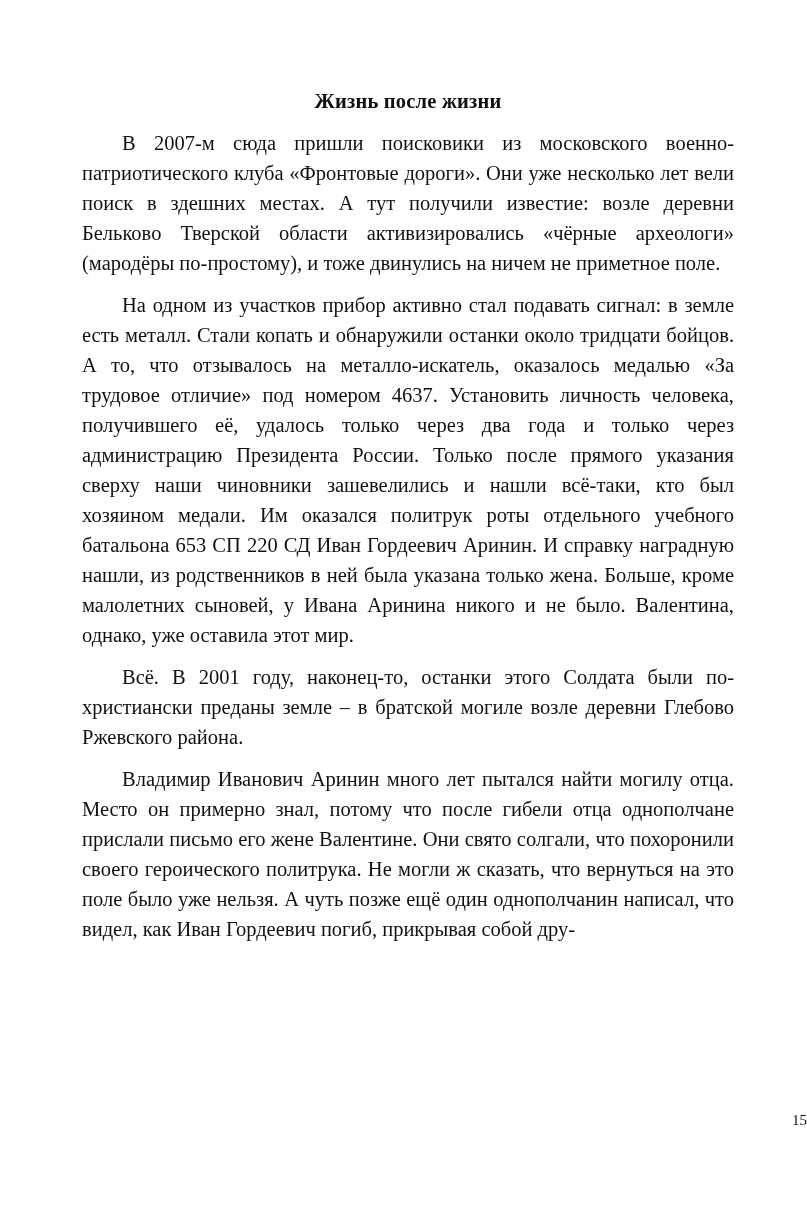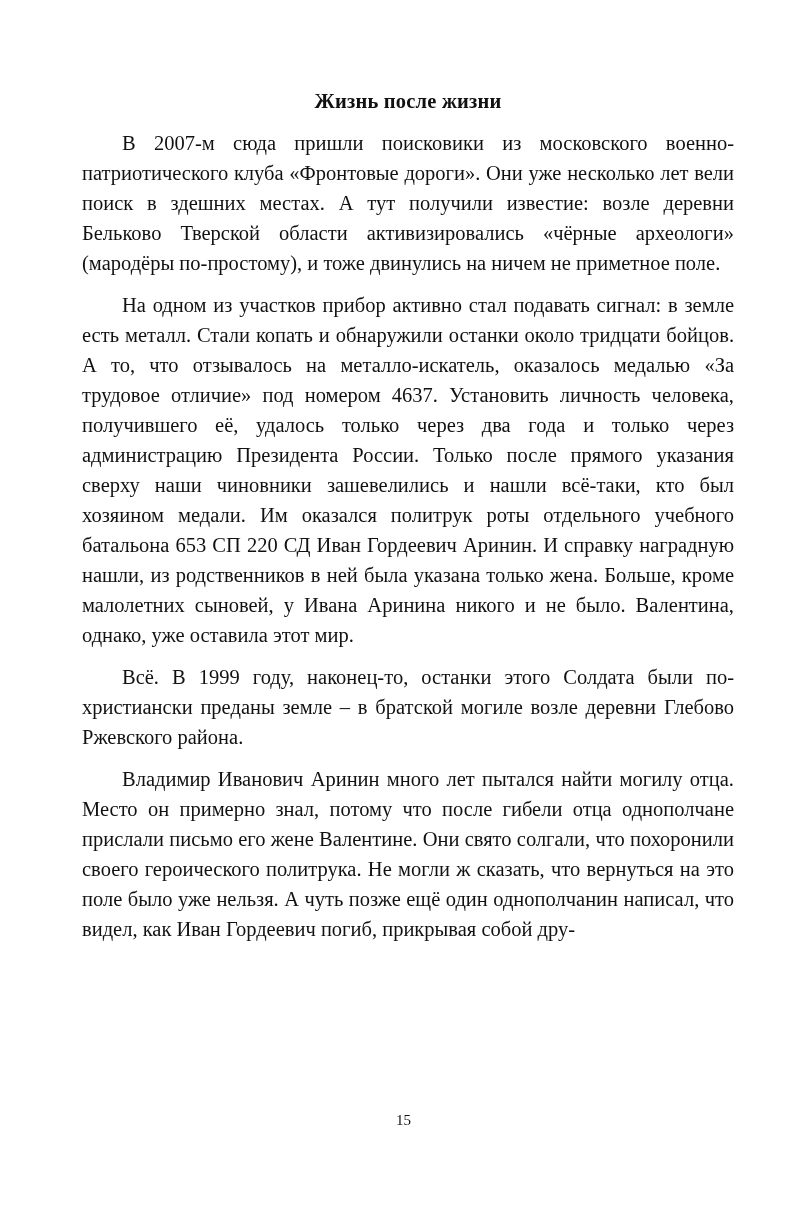--- a/index.html
+++ b/index.html
@@ -40,34 +40,34 @@
   }
   .body-text p {
     margin: 12px;
     text-indent: 40px;
   }
   .page-number {
     position: absolute;
     left: 0;
     right: 0;
     top: 1112px;
-    text-align: center;
+    text-align: right;
     font-size: 15px;
     font-family: "Liberation Serif", serif;
     color: #111111;
   }
 </style>
 </head>
 <body>
 
 <div class="page">
 
   <h1 class="page-heading">Жизнь после жизни</h1>
 
   <div class="body-text">
     <p>В 2007-м сюда пришли поисковики из московского военно-патриотического клуба «Фронтовые дороги». Они уже несколько лет вели поиск в здешних местах. А тут получили известие: возле деревни Бельково Тверской области активизировались «чёрные археологи» (мародёры по-простому), и тоже двинулись на ничем не приметное поле.</p>
     <p>На одном из участков прибор активно стал подавать сигнал: в земле есть металл. Стали копать и обнаружили останки около тридцати бойцов. А то, что отзывалось на металло-искатель, оказалось медалью «За трудовое отличие» под номером 4637. Установить личность человека, получившего её, удалось только через два года и только через администрацию Президента России. Только после прямого указания сверху наши чиновники зашевелились и нашли всё-таки, кто был хозяином медали. Им оказался политрук роты отдельного учебного батальона 653 СП 220 СД Иван Гордеевич Аринин. И справку наградную нашли, из родственников в ней была указана только жена. Больше, кроме малолетних сыновей, у Ивана Аринина никого и не было. Валентина, однако, уже оставила этот мир.</p>
-    <p>Всё. В 1999 году, наконец-то, останки этого Солдата были по-христиански преданы земле – в братской могиле возле деревни Глебово Ржевского района.</p>
+    <p>Всё. В 2001 году, наконец-то, останки этого Солдата были по-христиански преданы земле – в братской могиле возле деревни Глебово Ржевского района.</p>
     <p>Владимир Иванович Аринин много лет пытался найти могилу отца. Место он примерно знал, потому что после гибели отца однополчане прислали письмо его жене Валентине. Они свято солгали, что похоронили своего героического политрука. Не могли ж сказать, что вернуться на это поле было уже нельзя. А чуть позже ещё один однополчанин написал, что видел, как Иван Гордеевич погиб, прикрывая собой дру-</p>
   </div>
 
   <div class="page-number">15</div>
 </div>
 
 </body></html>

